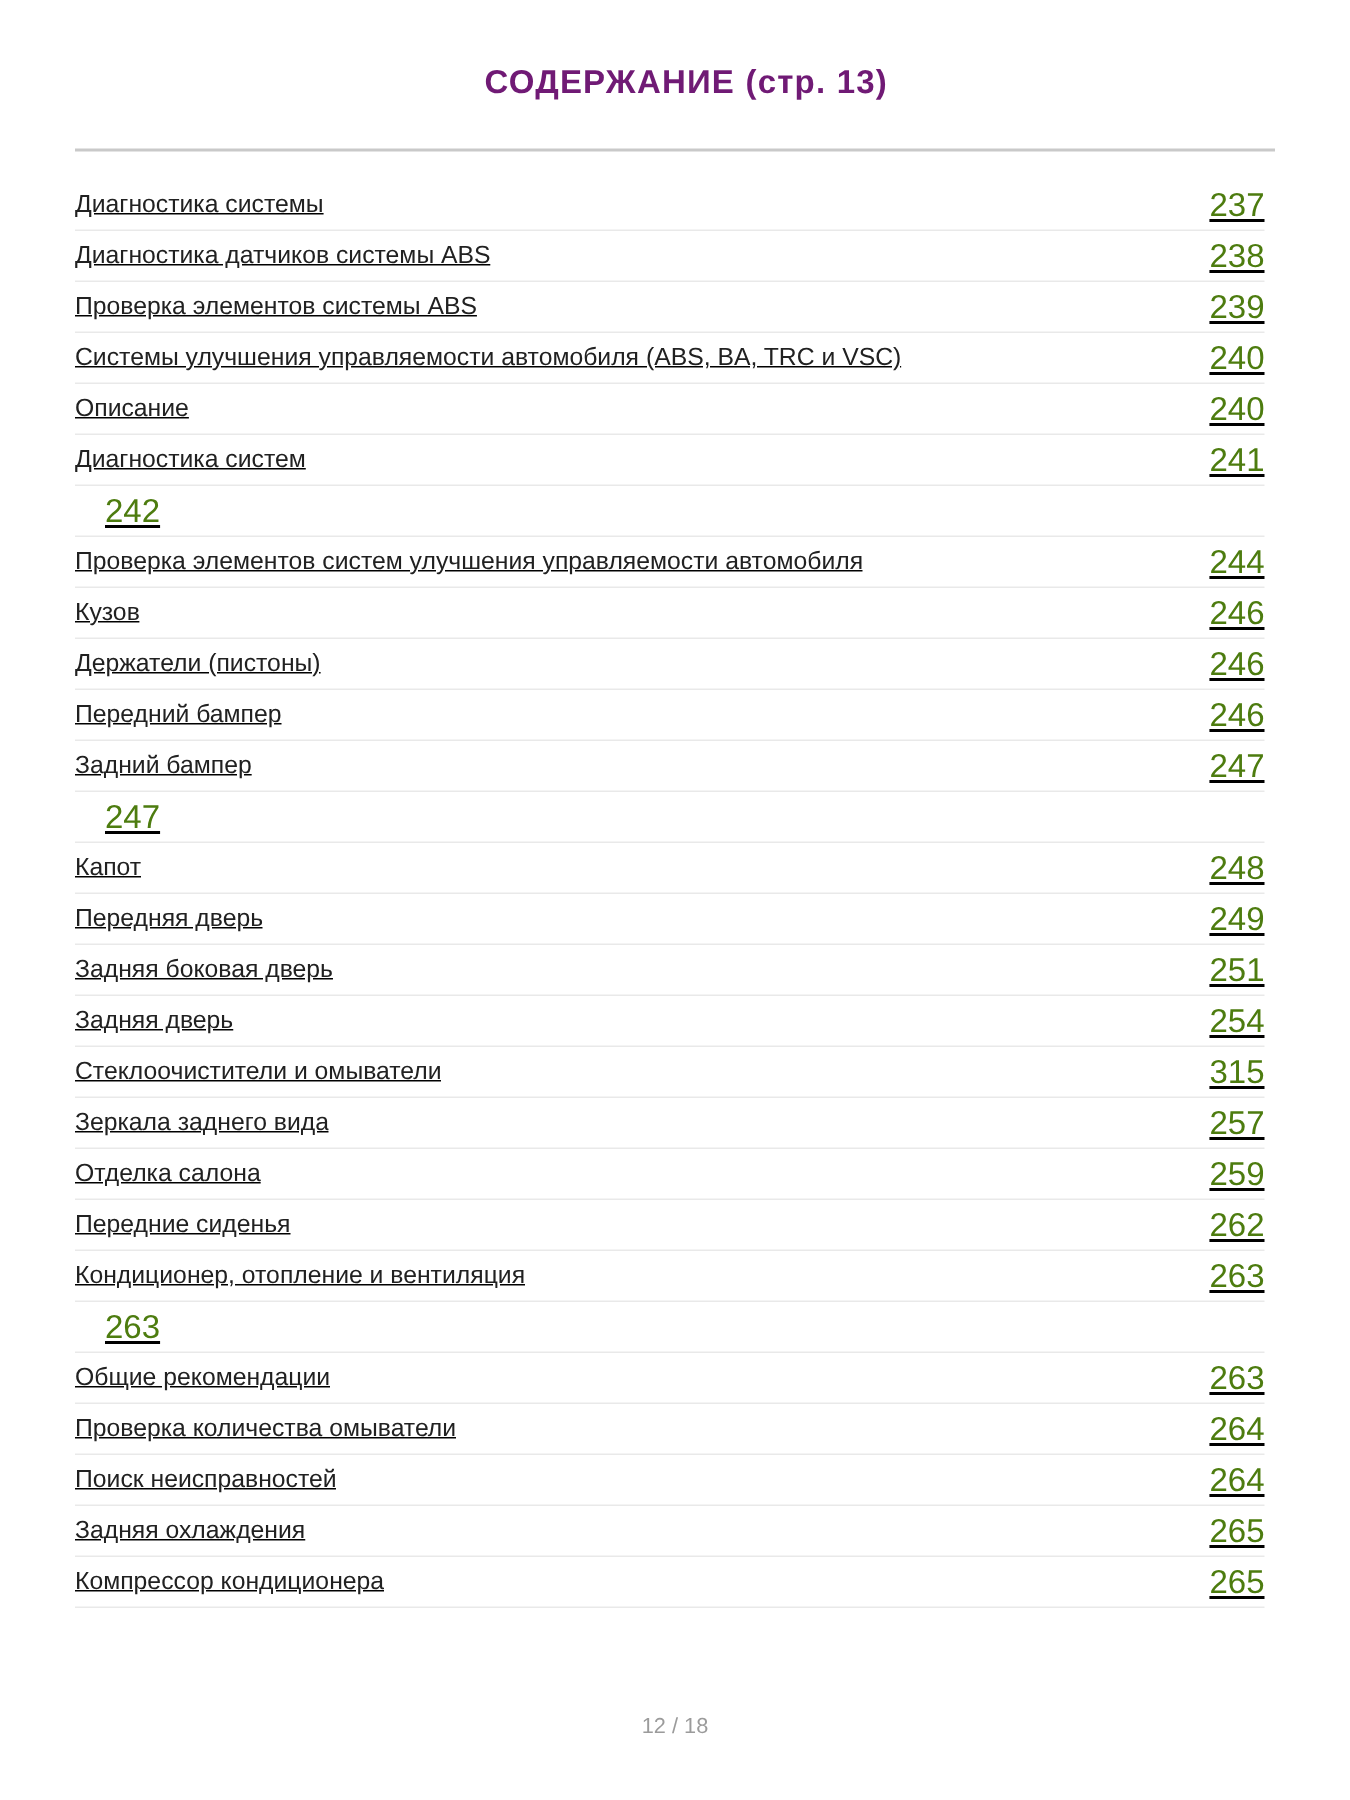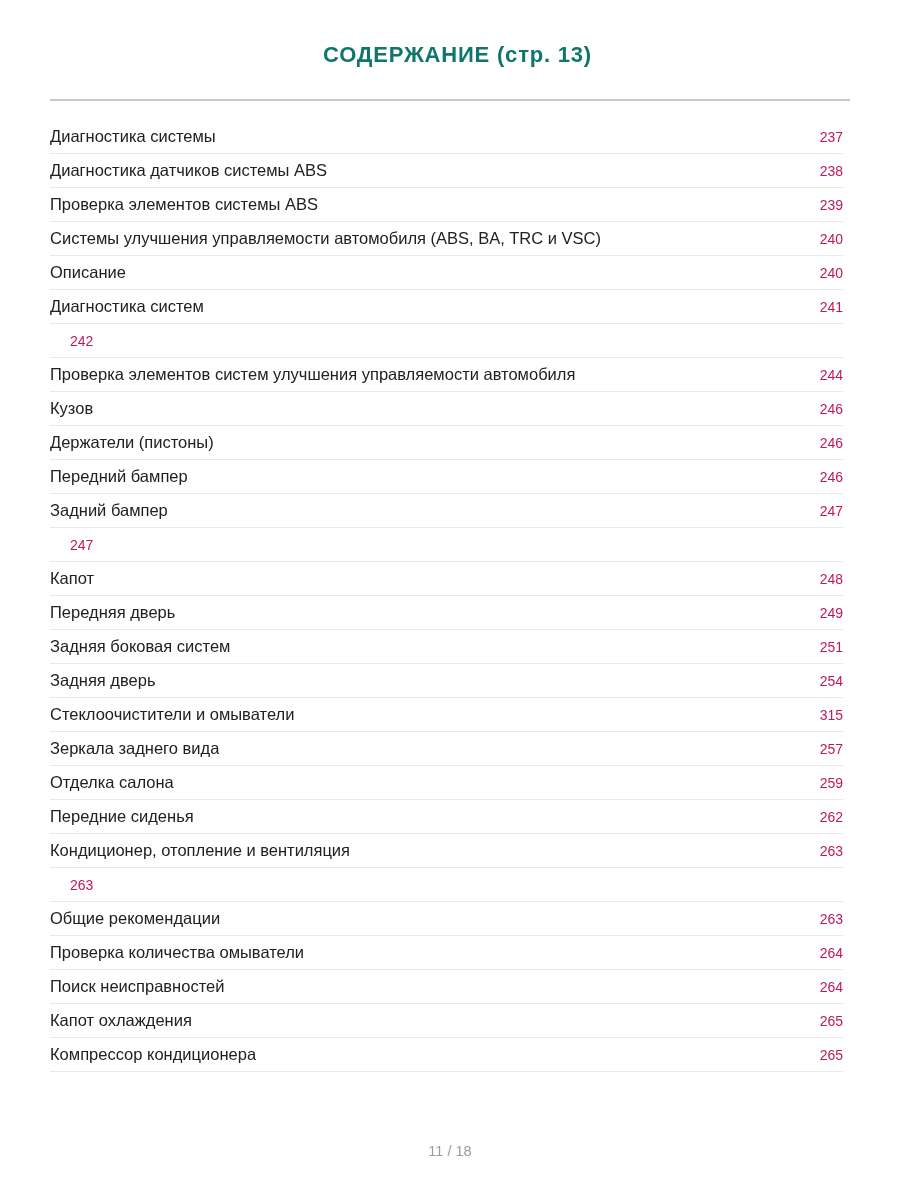--- a/index.html
+++ b/index.html
@@ -15,48 +15,49 @@
     width: 900px;
     height: 1200px;
     background: #ffffff;
   }
   .page-title {
     padding-top: 42px;
     text-align: center;
     font-size: 22px;
     font-weight: 700;
     letter-spacing: 0.8px;
-    color: #0f766e;
+    color: #701a75;
     padding-left: 15px;
   }
   .title-divider {
     margin: 31px 50px 0 50px;
     height: 2px;
     background: #c9c9c9;
     border: none;
   }
   .toc-list {
     margin: 19px 57px 0 50px;
   }
   .toc-row {
     display: flex;
     align-items: center;
     justify-content: space-between;
     height: 34px;
     border-bottom: 1px solid #e9e9e9;
+    text-decoration: underline;
   }
   .toc-label {
     font-size: 16.5px;
     color: #212121;
     white-space: nowrap;
     overflow: hidden;
   }
   .toc-page {
-    font-size: 14px;
-    color: #be185d;
+    font-size: 22px;
+    color: #4d7c0f;
     padding-left: 20px;
     white-space: nowrap;
   }
   .page-footer {
     position: absolute;
     left: 0;
     right: 0;
     top: 1143px;
     text-align: center;
     font-size: 14.5px;
@@ -140,21 +141,21 @@
       <span class="toc-label">Капот</span>
       <span class="toc-page">248</span>
     </div>
 
     <div class="toc-row">
       <span class="toc-label">Передняя дверь</span>
       <span class="toc-page">249</span>
     </div>
 
     <div class="toc-row">
-      <span class="toc-label">Задняя боковая систем</span>
+      <span class="toc-label">Задняя боковая дверь</span>
       <span class="toc-page">251</span>
     </div>
 
     <div class="toc-row">
       <span class="toc-label">Задняя дверь</span>
       <span class="toc-page">254</span>
     </div>
 
     <div class="toc-row">
       <span class="toc-label">Стеклоочистители и омыватели</span>
@@ -194,25 +195,25 @@
       <span class="toc-label">Проверка количества омыватели</span>
       <span class="toc-page">264</span>
     </div>
 
     <div class="toc-row">
       <span class="toc-label">Поиск неисправностей</span>
       <span class="toc-page">264</span>
     </div>
 
     <div class="toc-row">
-      <span class="toc-label">Капот охлаждения</span>
+      <span class="toc-label">Задняя охлаждения</span>
       <span class="toc-page">265</span>
     </div>
 
     <div class="toc-row">
       <span class="toc-label">Компрессор кондиционера</span>
       <span class="toc-page">265</span>
     </div>
   </div>
 
-  <div class="page-footer">11 / 18</div>
+  <div class="page-footer">12 / 18</div>
 
 </div>
 
 </body></html>

